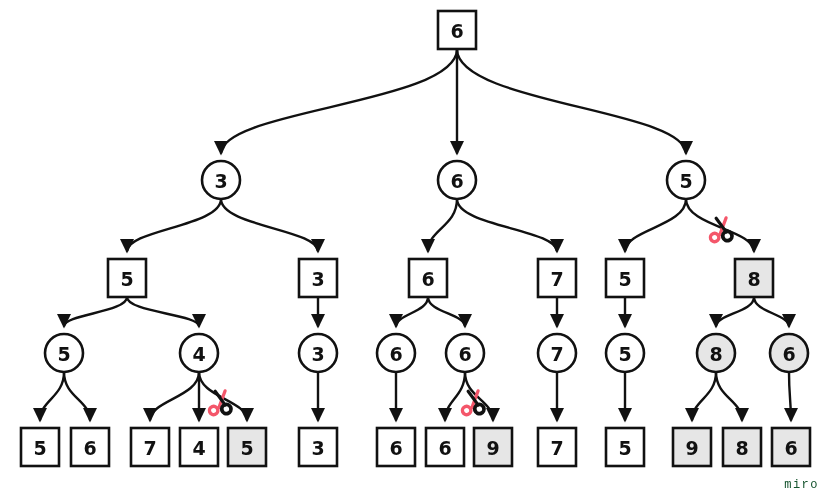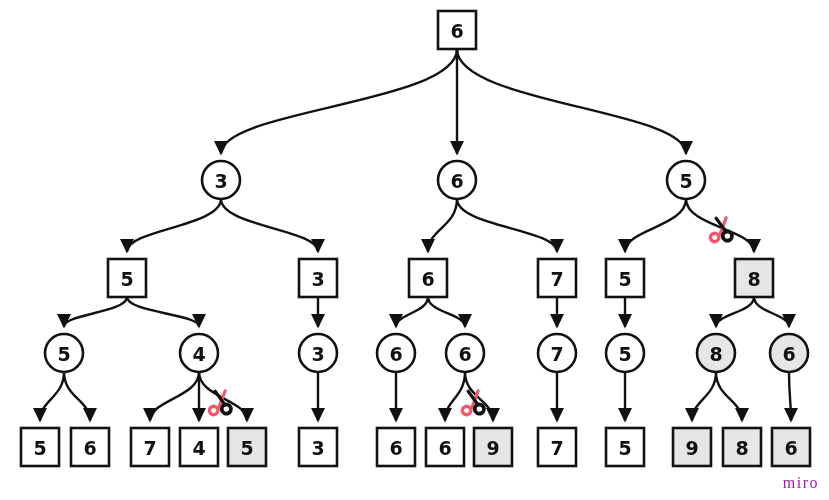--- a/index.html
+++ b/index.html
@@ -1,22 +1,22 @@
 <!DOCTYPE html>
 <html><head>
 <meta charset="utf-8">
 <style>
   html,body{margin:0;padding:0;background:#ffffff;}
   body{width:829px;height:500px;overflow:hidden;font-family:"DejaVu Sans",sans-serif;}
   #stage{position:relative;width:829px;height:500px;background:#fff;}
   svg{display:block;position:absolute;left:0;top:0;}
   .nodeText{font-family:"DejaVu Sans",sans-serif;font-weight:bold;font-size:19px;fill:#111111;
             text-anchor:middle;dominant-baseline:central;user-select:none;}
-  .watermark{position:absolute;right:10px;bottom:8px;font-family:Liberation Serif, serif;
-             font-size:16px;letter-spacing:1.5px;color:#a21caf;}
+  .watermark{position:absolute;right:10px;bottom:8px;font-family:Liberation Mono, monospace;
+             font-size:12px;letter-spacing:1.5px;color:#14532d;}
 </style>
 </head>
 <body>
 
 <div id="stage">
   <svg id="tree-svg" width="829" height="500" viewBox="0 0 829 500">
     <defs>
       <marker id="arrowhead" markerWidth="7" markerHeight="7" refX="5.4" refY="3" orient="auto" markerUnits="strokeWidth">
         <path d="M0,0 L6.2,3 L0,6 z" fill="#111111"></path>
       </marker>

